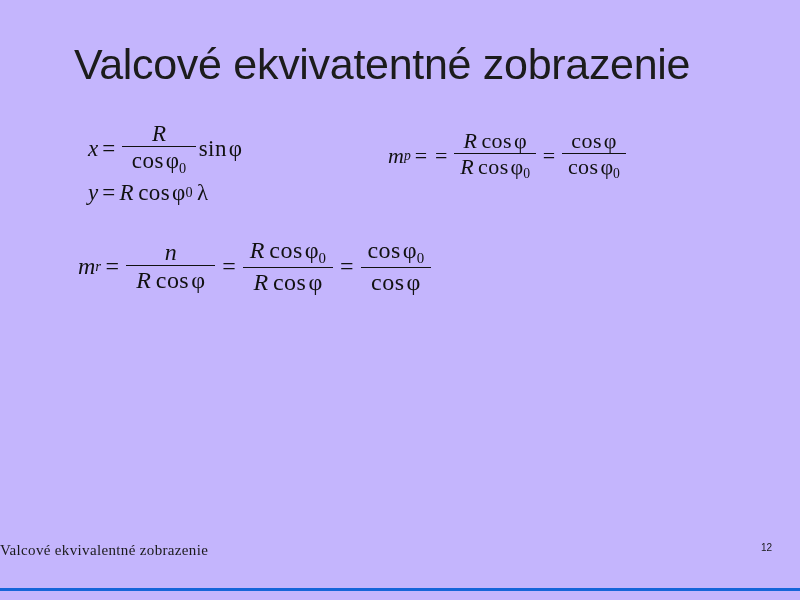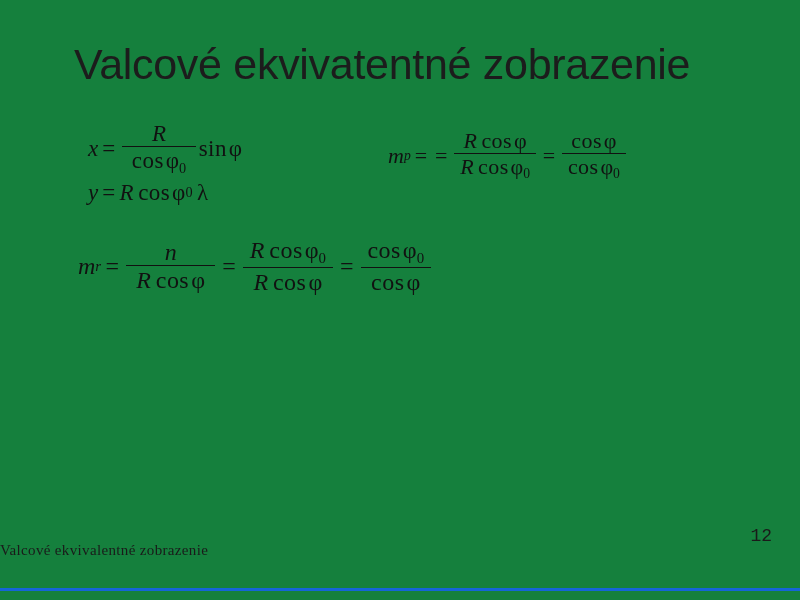--- a/index.html
+++ b/index.html
@@ -13,21 +13,21 @@
     font-family: "Liberation Sans", sans-serif;
     overflow: hidden;
     position: relative;
   }
 
   #slide {
     position: absolute;
     left: 0; top: 0;
     width: 800px;
     height: 600px;
-    background: #15803d;
+    background: #c4b5fd;
   }
 
   
   #slide-title {
     position: absolute;
     left: 74px;
     top: 40px;
     width: 680px;
     font-family: "Liberation Sans", sans-serif;
     font-size: 43px;
@@ -109,23 +109,23 @@
     width: 800px;
     text-align: left;
     font-family: "Liberation Serif", "DejaVu Serif", serif;
     font-size: 15px;
     color: #1a1a1a;
     letter-spacing: 0.35px;
   }
   #page-number {
     position: absolute;
     right: 28px;
-    top: 526px;
-    font-family: Liberation Mono, monospace;
-    font-size: 18px;
+    top: 542px;
+    font-family: Liberation Sans, sans-serif;
+    font-size: 10px;
     color: #1a1a1a;
   }
   #bottom-rule {
     position: absolute;
     left: 0;
     top: 588px;
     width: 800px;
     height: 3px;
     background: #1565d8;
   }

